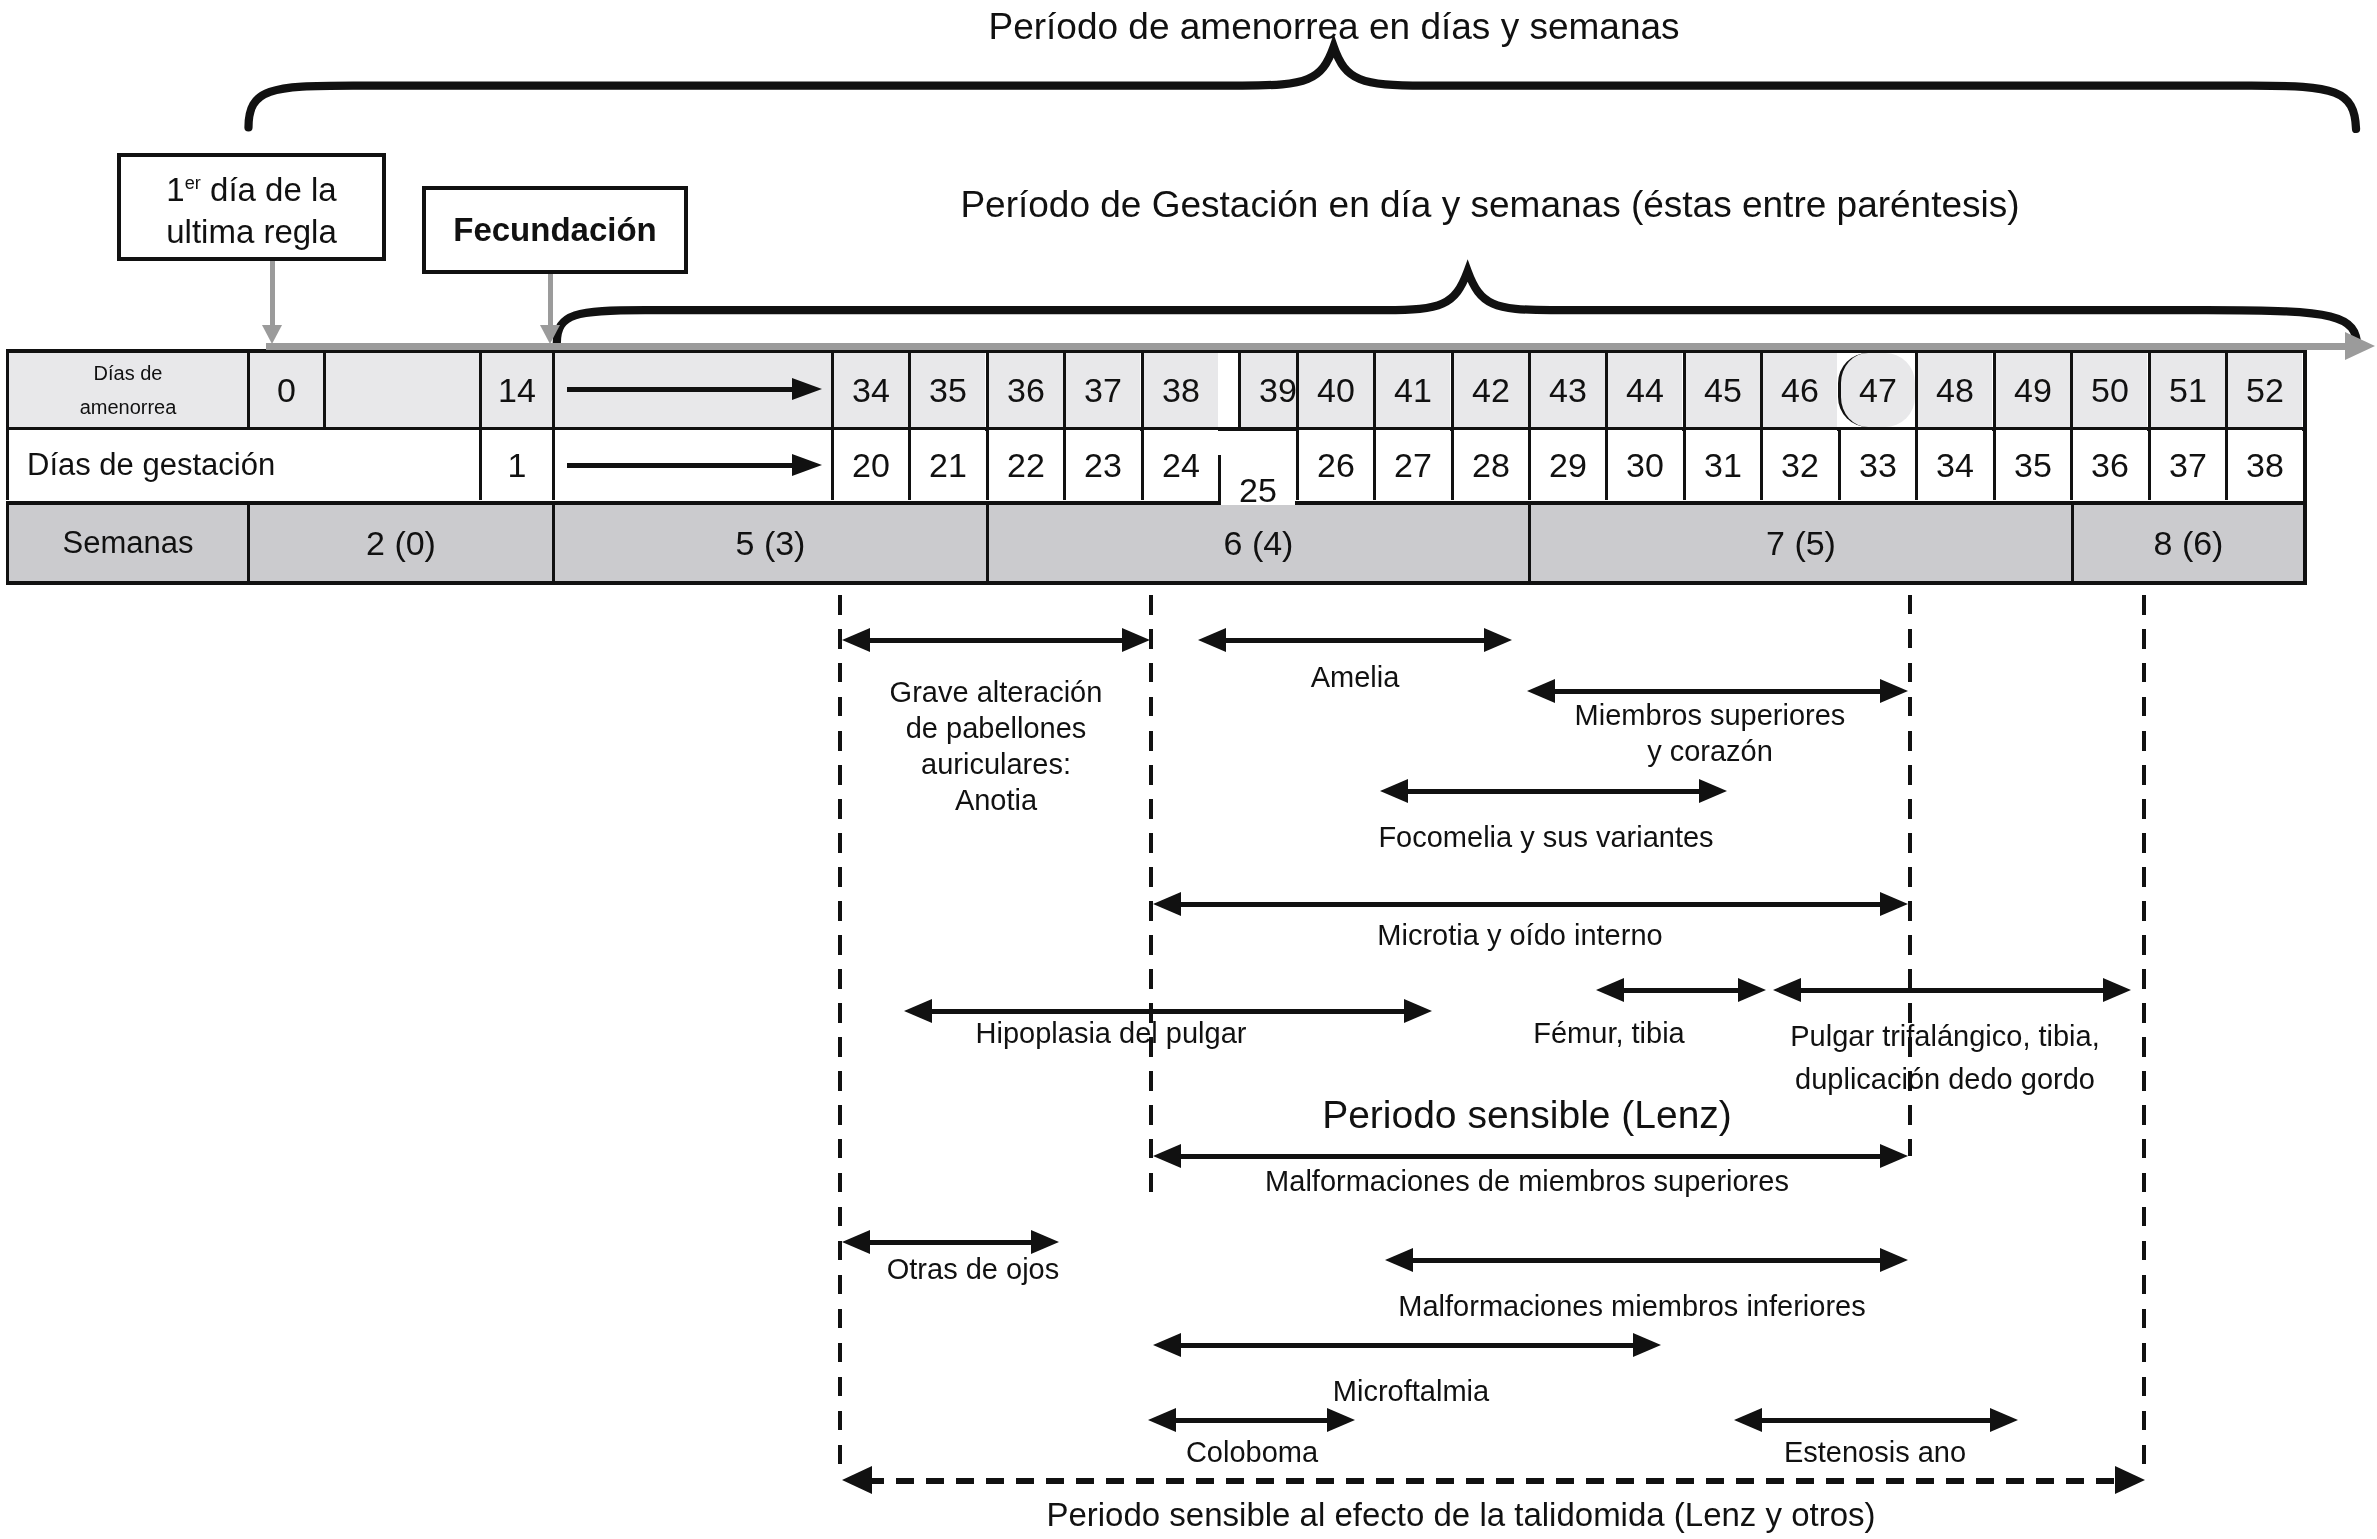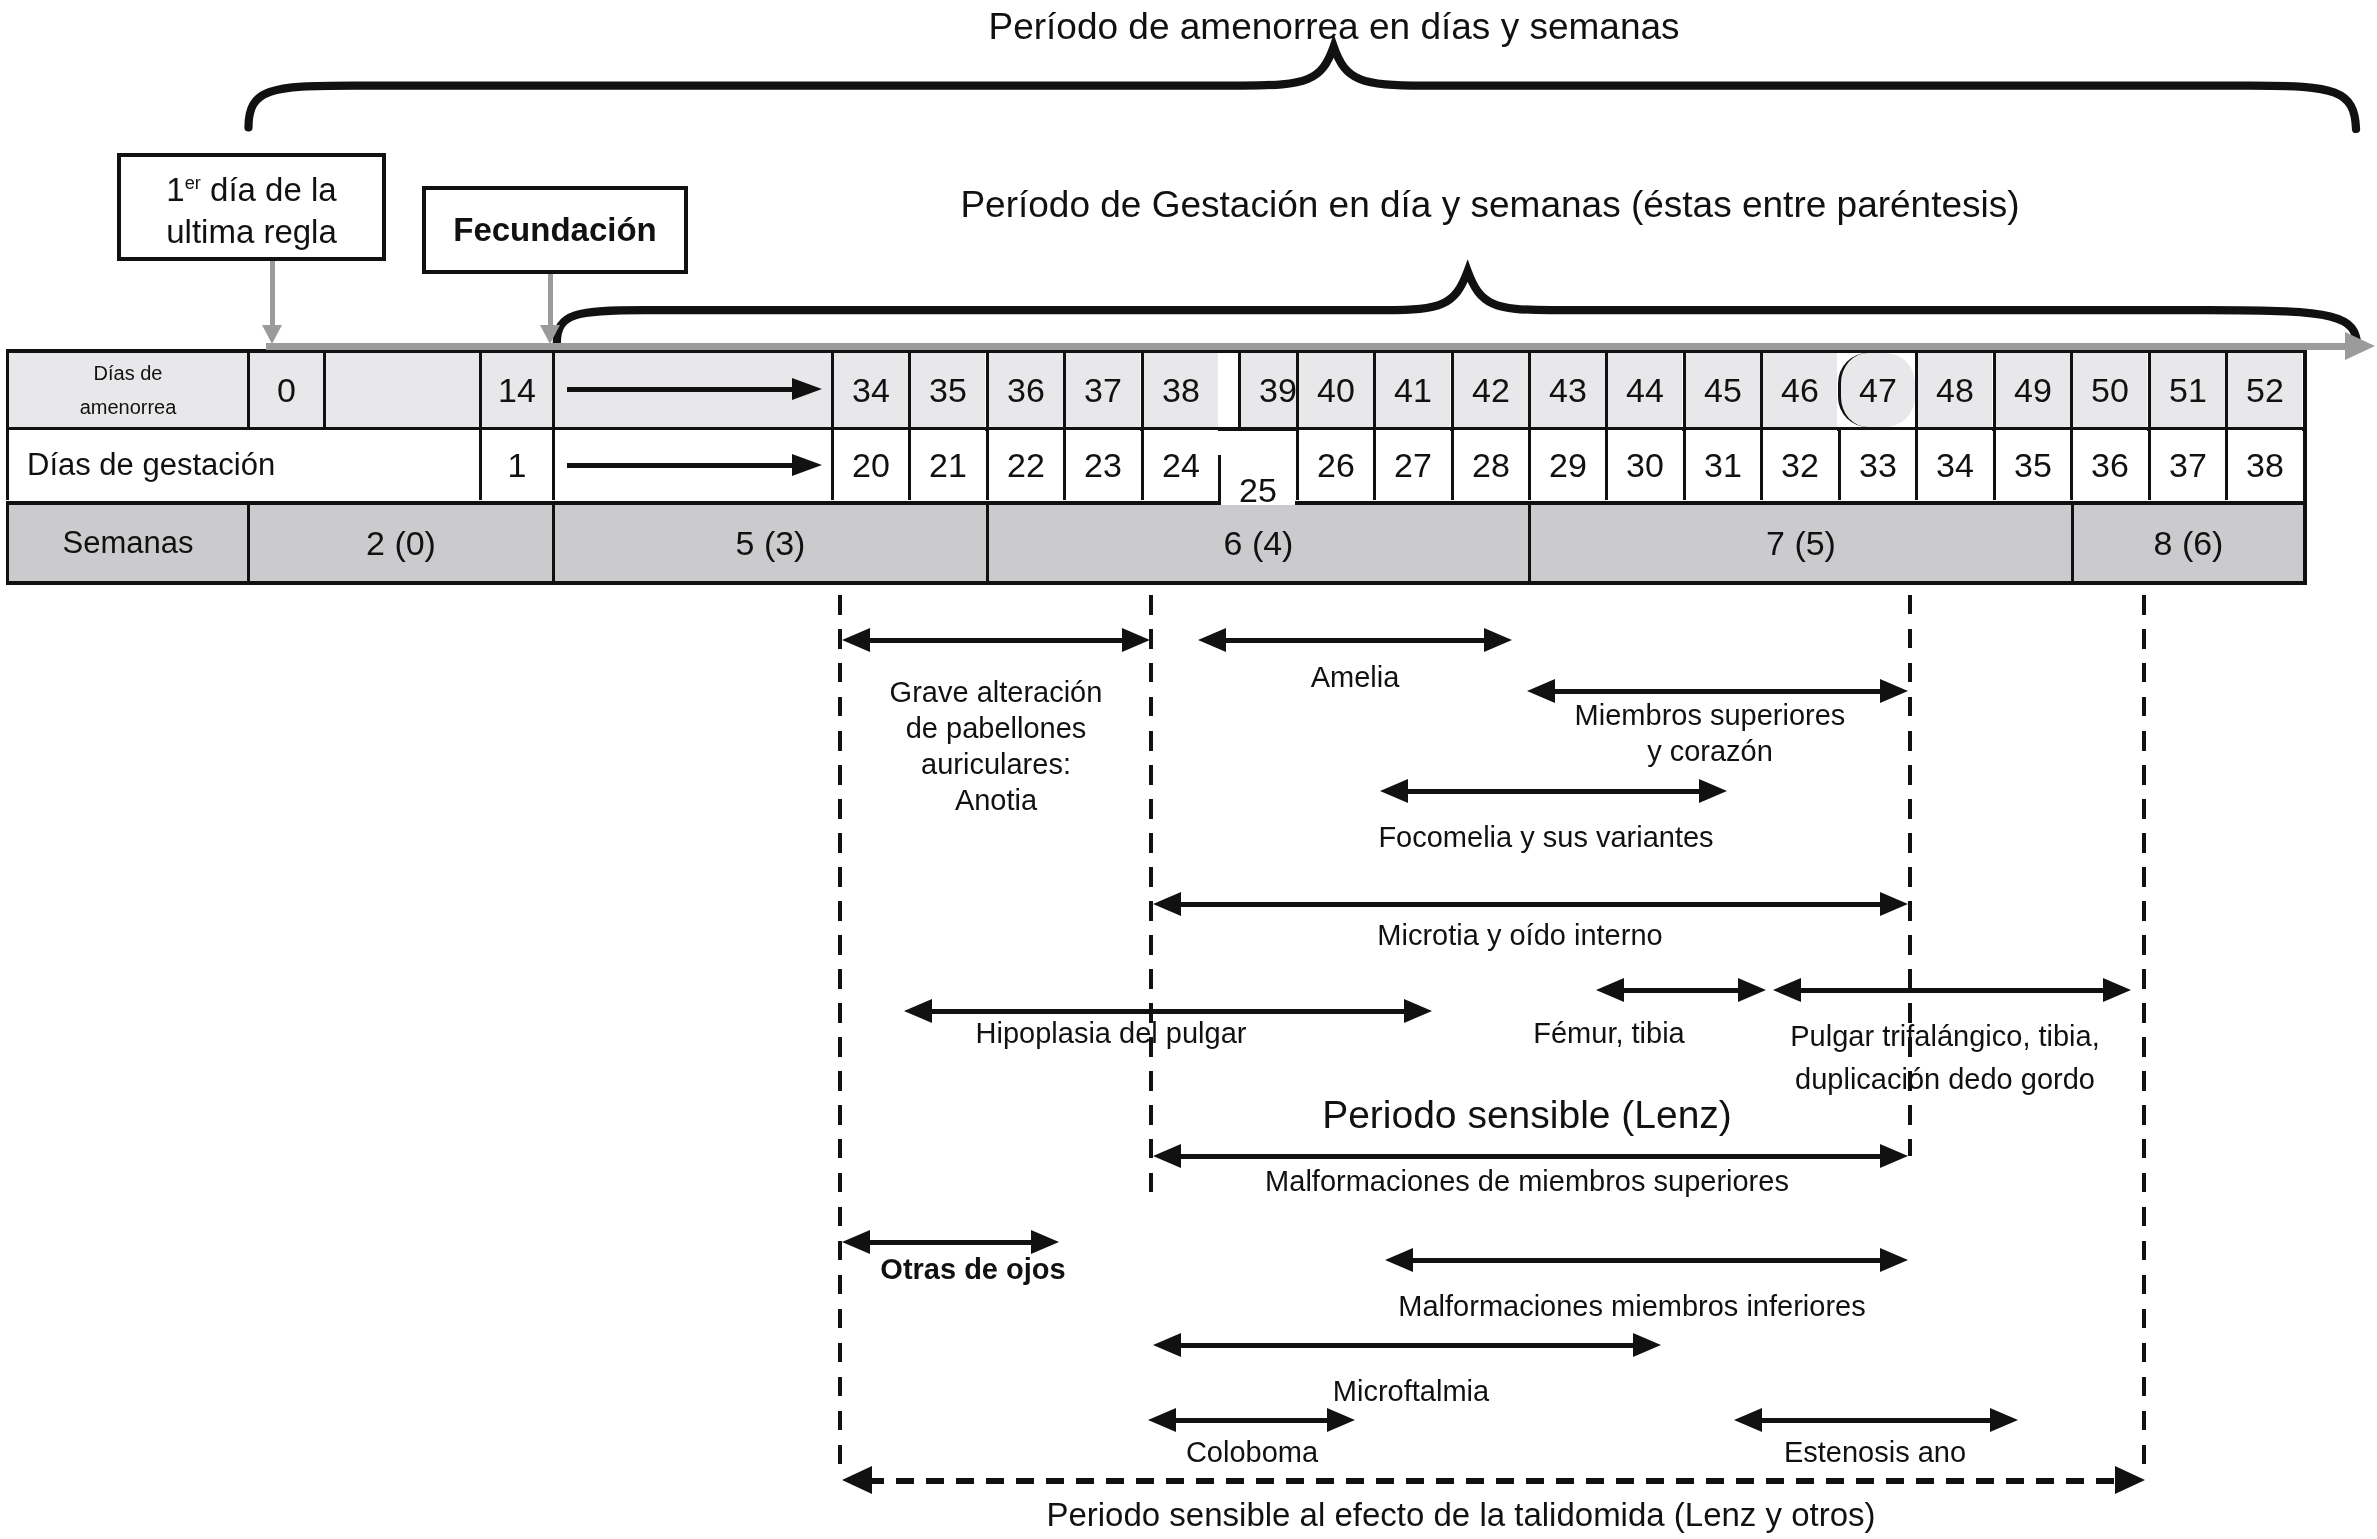--- a/index.html
+++ b/index.html
@@ -173,21 +173,21 @@
       <div style="left: 1153px; top: 1144px; width: 0px; height: 0px; border-top: 12.7px solid transparent; border-bottom: 12.7px solid transparent; border-right: 28.4px solid rgb(17, 17, 17);"></div>
       <div style="left: 1880px; top: 1144px; width: 0px; height: 0px; border-top: 12.7px solid transparent; border-bottom: 12.7px solid transparent; border-left: 28.4px solid rgb(17, 17, 17);"></div>
       <div style="left: 1175px; top: 1154px; width: 711px; height: 5.2px; background: rgb(17, 17, 17);"></div>
       <div style="left: 1527px; top: 1163px; transform: translateX(-50%); text-align: center; font-size: 29px; line-height: 36px; white-space: nowrap;">
         <div style="position: static; white-space: nowrap;">Malformaciones de miembros superiores</div>
       </div>
       <div style="left: 842px; top: 1230px; width: 0px; height: 0px; border-top: 12.7px solid transparent; border-bottom: 12.7px solid transparent; border-right: 28.4px solid rgb(17, 17, 17);"></div>
       <div style="left: 1031px; top: 1230px; width: 0px; height: 0px; border-top: 12.7px solid transparent; border-bottom: 12.7px solid transparent; border-left: 28.4px solid rgb(17, 17, 17);"></div>
       <div style="left: 865px; top: 1240px; width: 172px; height: 5.2px; background: rgb(17, 17, 17);"></div>
       <div style="left: 973px; top: 1251px; transform: translateX(-50%); text-align: center; font-size: 29px; line-height: 36px; white-space: nowrap;">
-        <div style="position: static; white-space: nowrap; font-weight: bold;">Otras de ojos</div>
+        <div style="position: static; white-space: nowrap;">Otras de ojos</div>
       </div>
       <div style="left: 1385px; top: 1248px; width: 0px; height: 0px; border-top: 12.7px solid transparent; border-bottom: 12.7px solid transparent; border-right: 28.4px solid rgb(17, 17, 17);"></div>
       <div style="left: 1880px; top: 1248px; width: 0px; height: 0px; border-top: 12.7px solid transparent; border-bottom: 12.7px solid transparent; border-left: 28.4px solid rgb(17, 17, 17);"></div>
       <div style="left: 1407px; top: 1258px; width: 479px; height: 5.2px; background: rgb(17, 17, 17);"></div>
       <div style="left: 1632px; top: 1288px; transform: translateX(-50%); text-align: center; font-size: 29px; line-height: 36px; white-space: nowrap;">
         <div style="position: static; white-space: nowrap;">Malformaciones miembros inferiores</div>
       </div>
       <div style="left: 1153px; top: 1333px; width: 0px; height: 0px; border-top: 12.7px solid transparent; border-bottom: 12.7px solid transparent; border-right: 28.4px solid rgb(17, 17, 17);"></div>
       <div style="left: 1633px; top: 1333px; width: 0px; height: 0px; border-top: 12.7px solid transparent; border-bottom: 12.7px solid transparent; border-left: 28.4px solid rgb(17, 17, 17);"></div>
       <div style="left: 1175px; top: 1343px; width: 464px; height: 5.2px; background: rgb(17, 17, 17);"></div>

